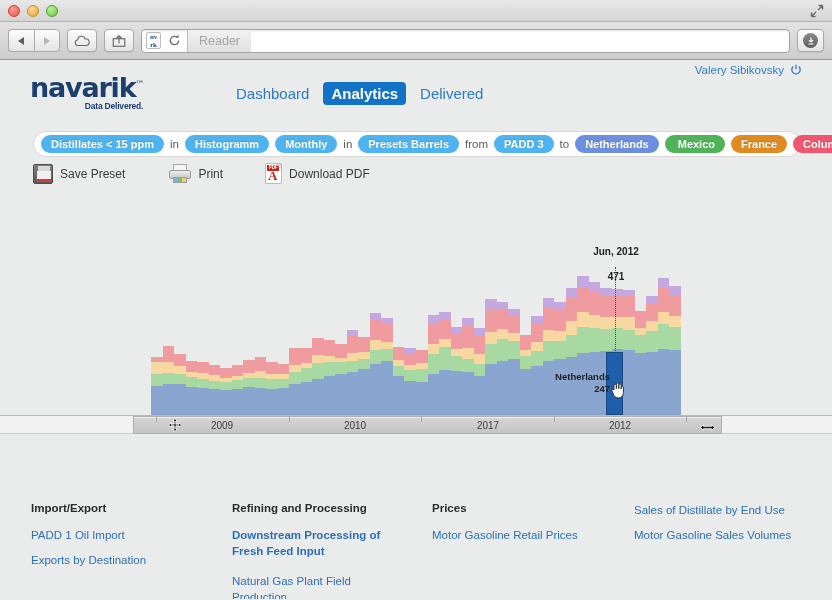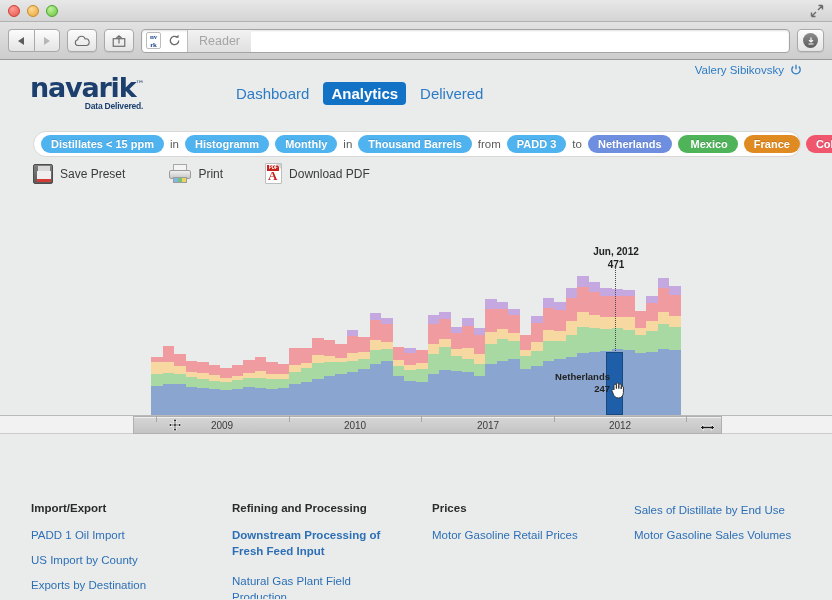--- a/index.html
+++ b/index.html
@@ -240,21 +240,21 @@
   #tooltip-line {
     position: absolute; left: 615px; top: 207px;
     width: 1px; height: 100px;
     border-left: 1px dotted #4a4a4a;
   }
   #tooltip-top {
     position: absolute; left: 560px; top: 186px;
     width: 112px; text-align: center;
   }
   #tt-date { font-size: 10px; font-weight: bold; color: #222; display:block; }
-  #tt-value { font-size: 10px; font-weight: bold; color: #222; display:block; margin-top: 2px; }
+  #tt-value { font-size: 10px; font-weight: bold; color: #222; display:block; margin-top: 14px; }
   #tooltip-series {
     position: absolute; left: 498px; top: 311px;
     width: 112px; text-align: right;
   }
   #ts-name { font-size: 9.5px; font-weight: bold; color: #222; display:block; }
   #ts-value { font-size: 9.5px; font-weight: bold; color: #222; display:block; margin-top: 1px; }
   #highlight-bar {
     position: absolute; left: 606px; top: 292px;
     width: 17px; height: 63px;
     background: #1f5ea8;
@@ -395,21 +395,21 @@
         </svg>
       </span>
     </div>
 
     <div id="filter-bar" style="top:71px;">
       <div class="pill" style="background:#4fb3f0;">Distillates &lt; 15 ppm</div>
       <span class="conj">in</span>
       <div class="pill" style="background:#4fb3f0;">Histogramm</div>
       <div class="pill" style="background:#4fb3f0;">Monthly</div>
       <span class="conj">in</span>
-      <div class="pill" style="background:#4fb3f0;">Thousand Barrels</div>
+      <div class="pill" style="background:#4fb3f0;">Presets Barrels</div>
       <span class="conj">from</span>
       <div class="pill" style="background:#4fb3f0;">PADD 3</div>
       <span class="conj">to</span>
       <div class="pill" style="background:#6e8fe0;">Netherlands</div>
       <div class="pill" style="background:#4fb35a;padding-left:13px;">Mexico</div>
       <div class="pill" style="background:#e08a22;">France</div>
       <div class="pill" style="background:#f0566e;">Columbia</div>
 
     </div>
 
@@ -780,21 +780,20 @@
       <svg viewBox="0 0 15 11" width="15" height="11">
         <path d="M0.5 5.5 L3.5 2.5 L3.5 4.3 L11.5 4.3 L11.5 2.5 L14.5 5.5 L11.5 8.5 L11.5 6.7 L3.5 6.7 L3.5 8.5 Z" fill="#1a1a1a" stroke="#ffffff" stroke-width="0.8"></path>
       </svg>
     </div>
 
     <div id="presets">
 
       <div class="preset-col" style="left:31px;width:190px;">
         <div class="preset-head">Import/Export</div>
         <div class="preset-link">PADD 1 Oil Import</div>
-        <div class="preset-link">US Import by County</div>
         <div class="preset-link">Exports by Destination</div>
       </div>
 
       <div class="preset-col" style="left:232px;width:185px;">
         <div class="preset-head">Refining and Processing</div>
         <div class="preset-link" style="width:150px;font-weight:bold;">Downstream Processing of Fresh Feed Input</div>
         <div class="preset-link" style="width:150px;margin-top:14px;">Natural Gas Plant Field Production</div>
       </div>
 
       <div class="preset-col" style="left:432px;width:195px;">

